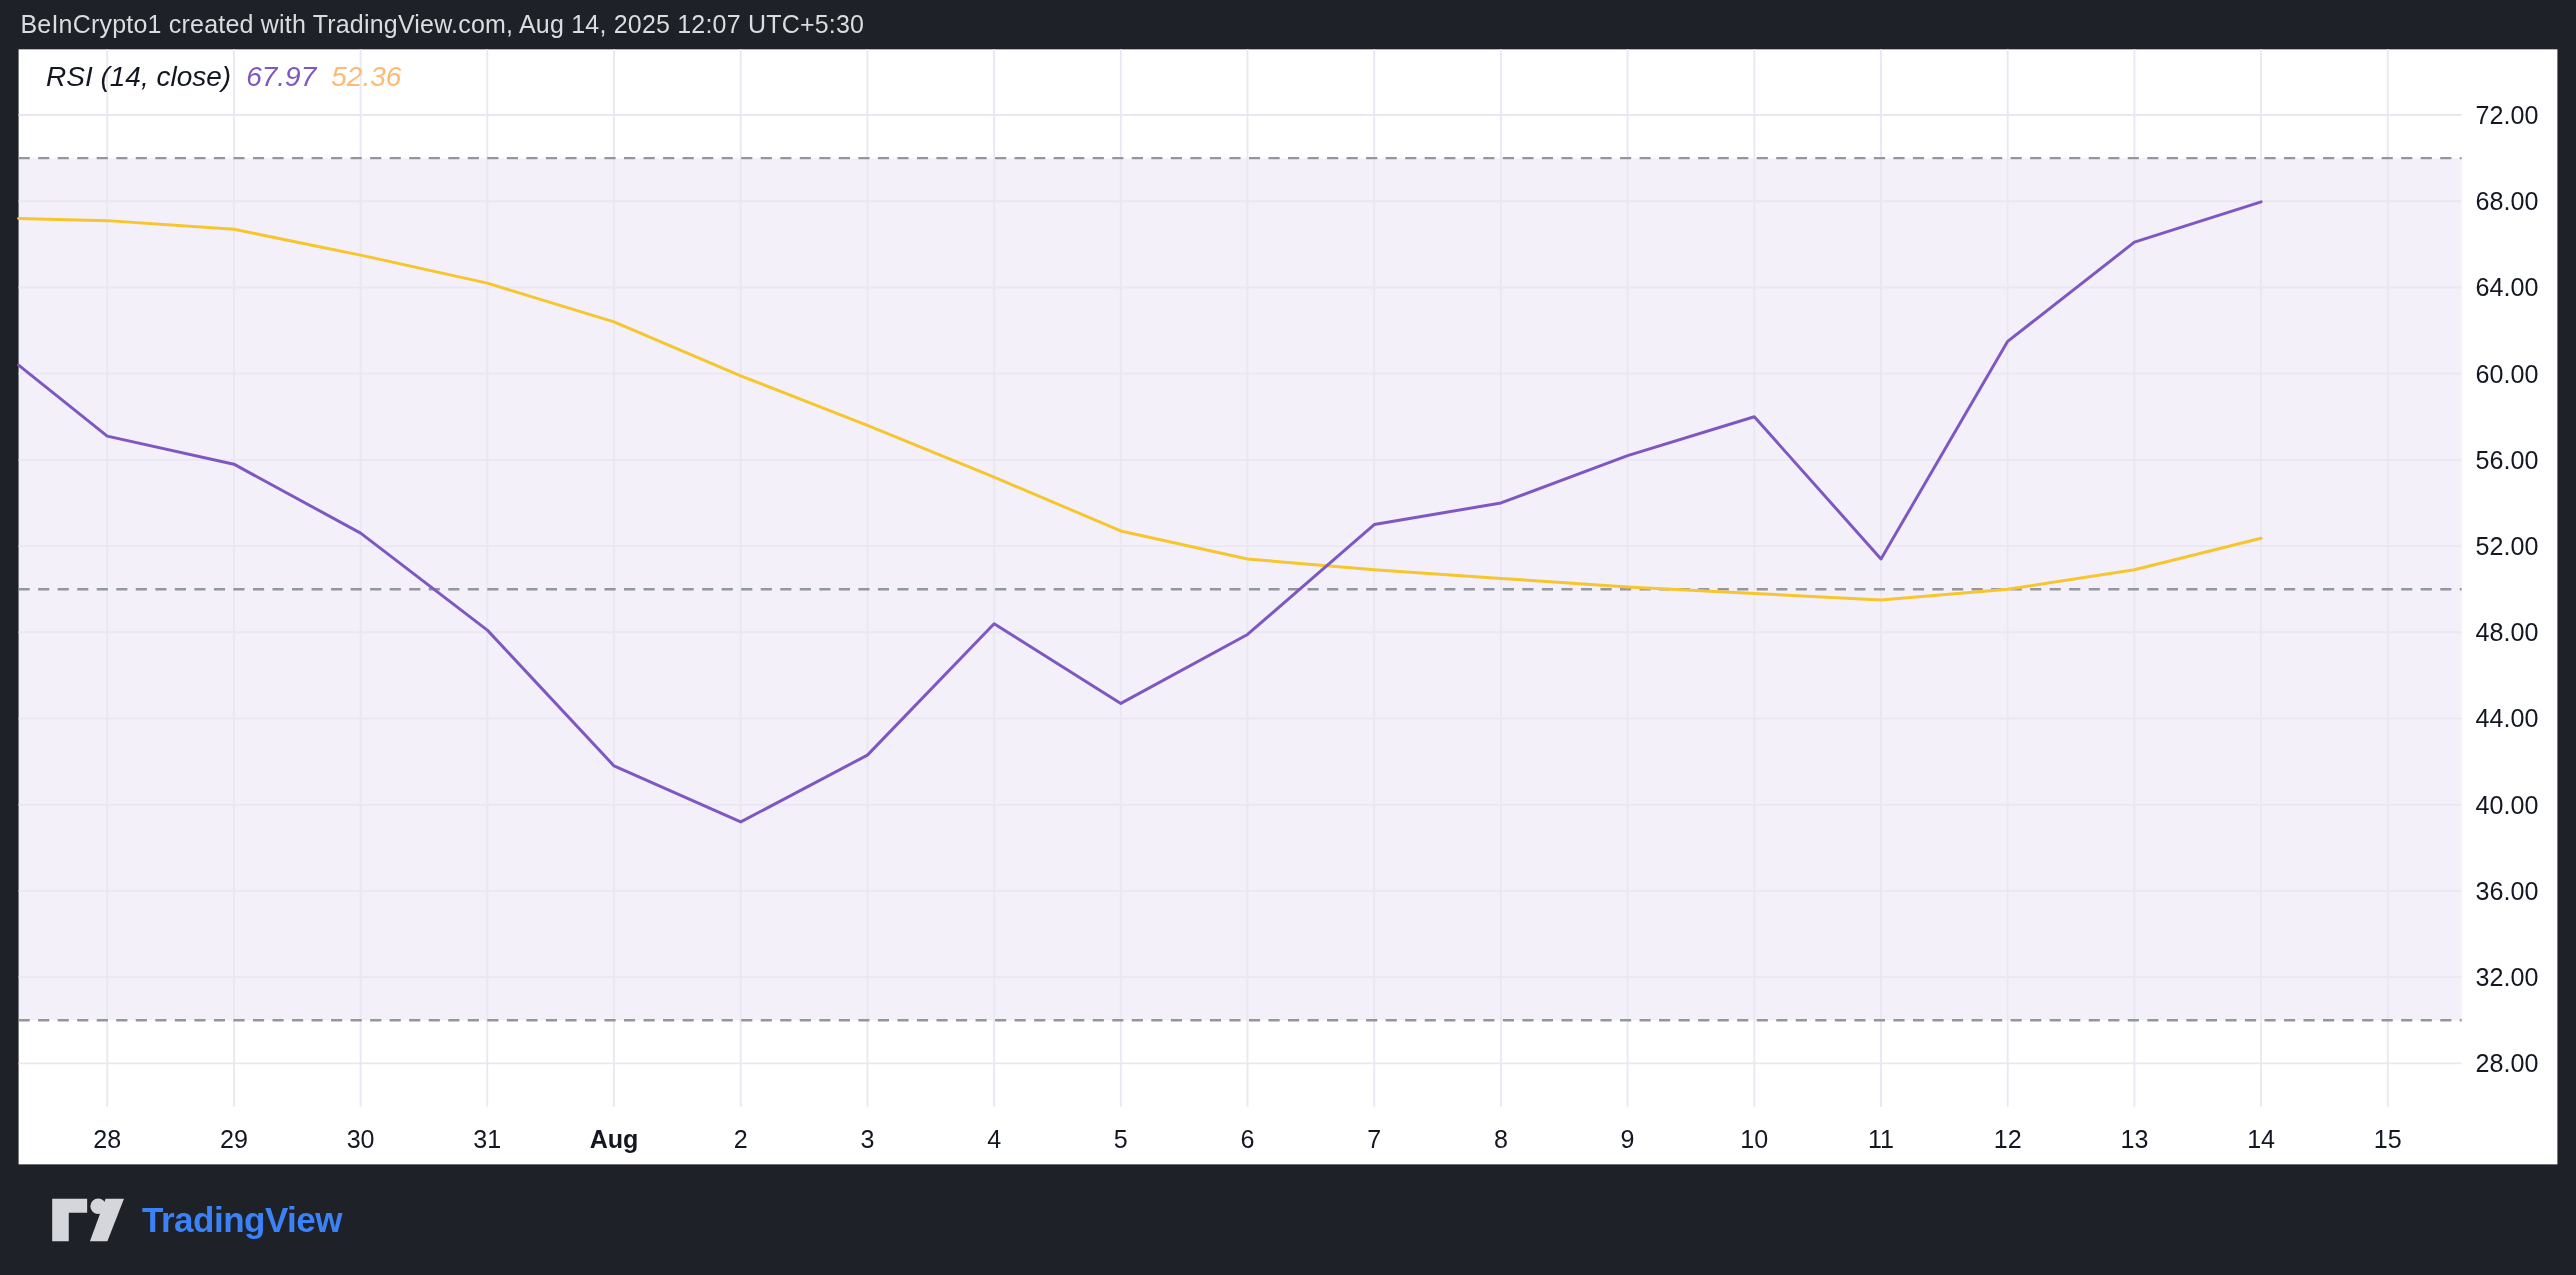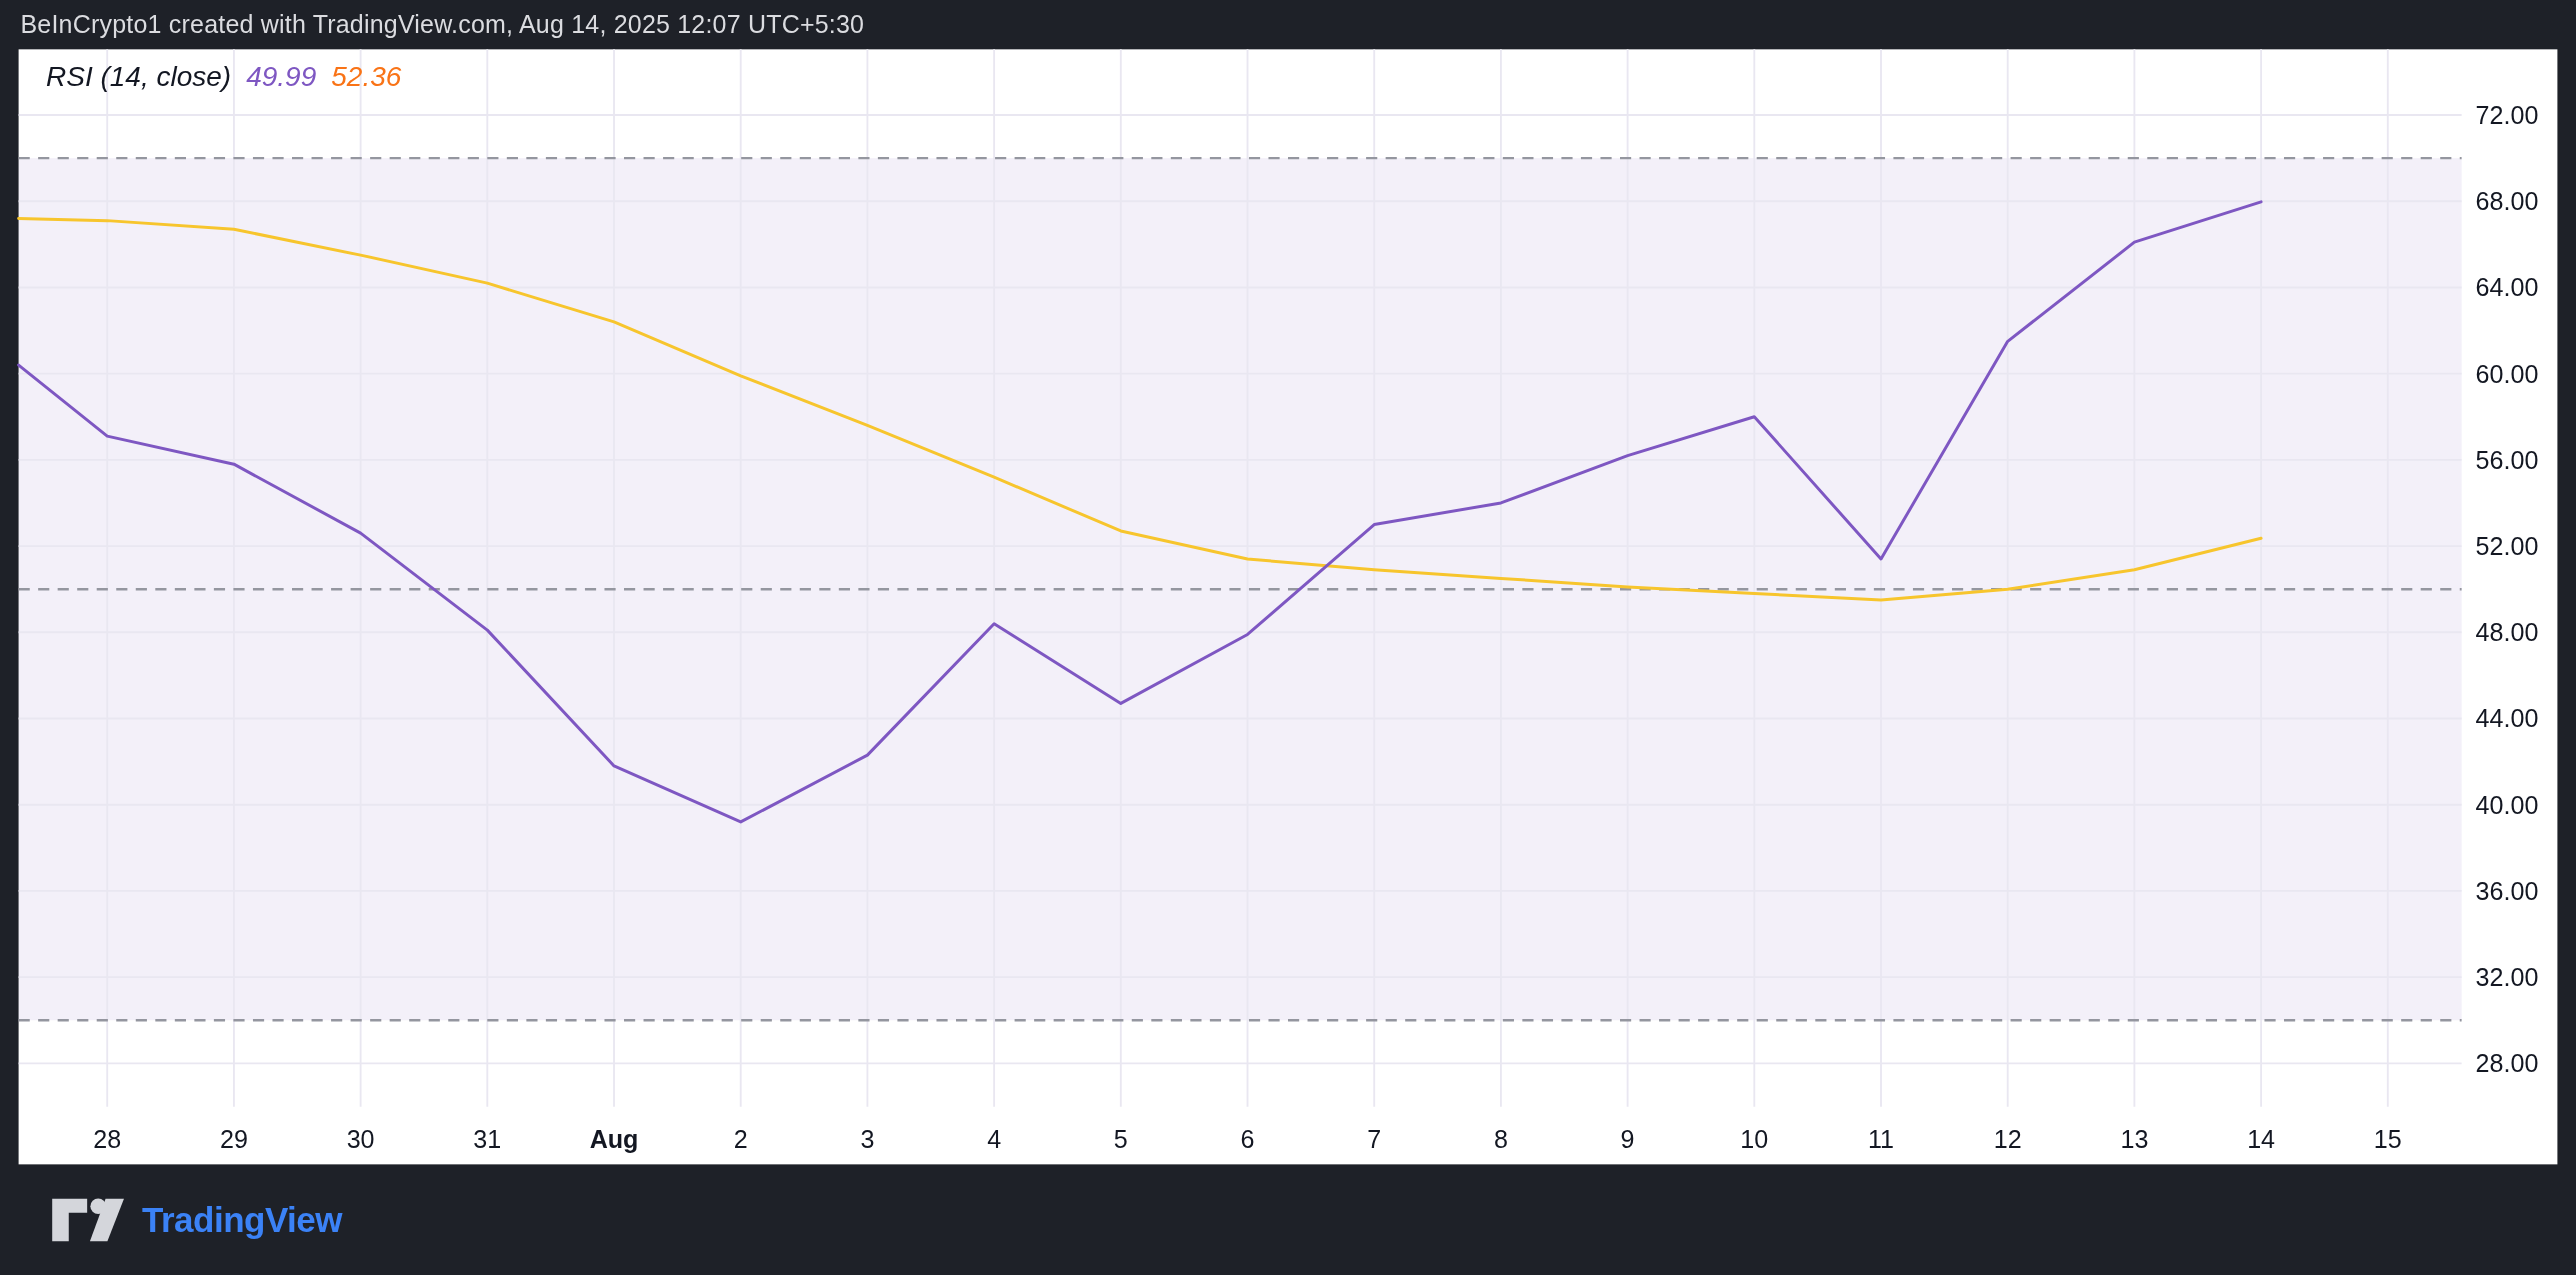--- a/index.html
+++ b/index.html
@@ -13,21 +13,21 @@
   .header-bar{
     position:absolute;left:20.5px;top:0;height:49px;display:flex;align-items:center;
     color:#DBDCE0;font-size:25px;letter-spacing:0.2px;white-space:pre;
   }
   .legend{
     position:absolute;left:46px;top:61px;display:flex;align-items:center;gap:15px;
     font-size:28px;white-space:pre;font-style:italic;
   }
   .legend .lbl{color:#131722;}
   .legend .val-rsi{color:#7E57C2;}
-  .legend .val-ma{color:#f97316;}
+  .legend .val-ma{color:#fdba74;}
   .bottom-bar{
     position:absolute;left:51px;top:1194px;display:flex;align-items:center;gap:15px;
   }
   .tv-wordmark{
     color:#3b82f6;font-size:35px;font-weight:bold;letter-spacing:-0.5px;
     line-height:52px;
   }
 </style>
 </head>
 <body>
@@ -105,21 +105,21 @@
       <text x="2431.38" y="1225" fill="#131722" font-size="27" text-anchor="middle" dominant-baseline="central" font-weight="normal">14</text>
       <text x="2567.6200000000003" y="1225" fill="#131722" font-size="27" text-anchor="middle" dominant-baseline="central" font-weight="normal">15</text>
     </svg>
 
   <div class="header-bar">
     <span>BeInCrypto1 created with TradingView.com, Aug 14, 2025 12:07 UTC+5:30</span>
   </div>
 
   <div class="legend">
     <span class="lbl">RSI (14, close)</span>
-    <span class="val-rsi">49.99</span>
+    <span class="val-rsi">67.97</span>
     <span class="val-ma">52.36</span>
   </div>
 
   <div class="bottom-bar">
     <svg width="76" height="46" viewBox="0 0 82 50">
       <path d="M1,2 H39 V17 H19 V48 H1 Z" fill="#D4D6DB"></path>
       <circle cx="51" cy="10" r="8.5" fill="#D4D6DB"></circle>
       <path d="M42,48 L59,2 H79 L61,48 Z" fill="#D4D6DB"></path>
     </svg>
     <span class="tv-wordmark">TradingView</span>

